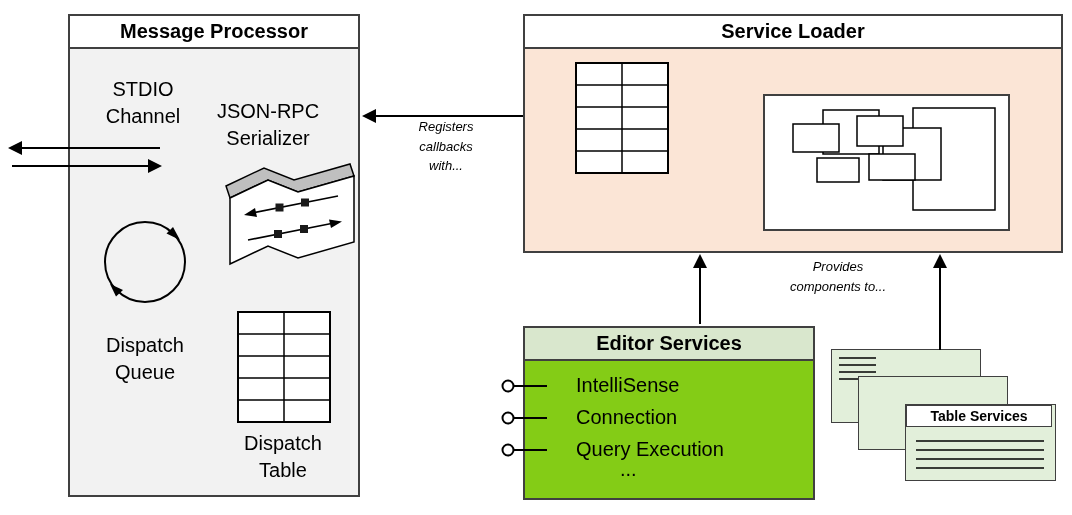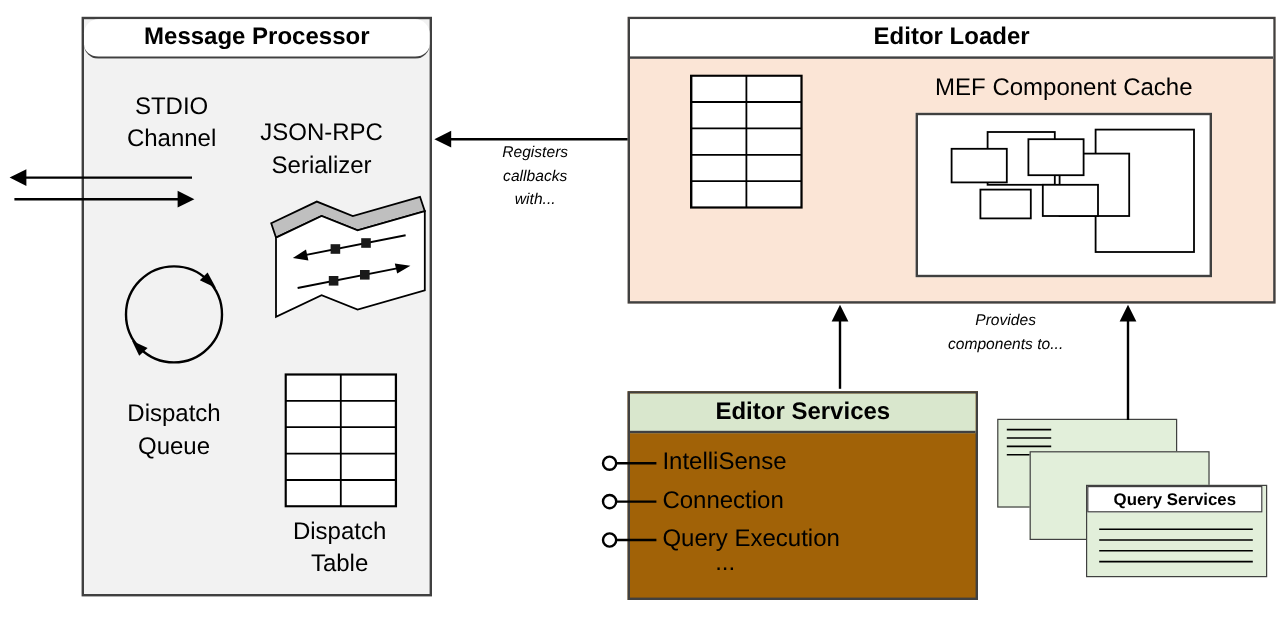--- a/index.html
+++ b/index.html
@@ -39,20 +39,21 @@
     font-size: 13px;
     font-style: italic;
     line-height: 1.5;
     text-align: center;
     white-space: pre-line;
   }
   .es-item {
     position: absolute;
     font-size: 20px;
     line-height: 26px;
+    margin-left: 24px;
   }
   .card {
     position: absolute;
     background: #e2efda;
     border: 1.5px solid #404040;
     box-sizing: border-box;
   }
   .card-label {
     position: absolute;
     background: #ffffff;
@@ -66,21 +67,21 @@
     justify-content: center;
   }
   svg { display: block; }
 </style>
 </head>
 <body>
 
 <div class="canvas">
 
   <div class="box" style="left:68px; top:14px; width:292px; height:483px; background:#f2f2f2;">
-    <div class="box-header" style="height:33px; background:#ffffff;border-radius:12px;">
+    <div class="box-header" style="height:33px; background:#ffffff;">
       <span>Message Processor</span>
     </div>
   </div>
 
   <div class="label" style="left:83px; top:76px; width:120px;">STDIO
 Channel</div>
 
   <div class="label" style="left:208px; top:98px; width:120px;">JSON-RPC
 Serializer</div>
 
@@ -113,49 +114,48 @@
     <line x1="1" y1="45" x2="93" y2="45" stroke="#000" stroke-width="1.5"></line>
     <line x1="1" y1="67" x2="93" y2="67" stroke="#000" stroke-width="1.5"></line>
     <line x1="1" y1="89" x2="93" y2="89" stroke="#000" stroke-width="1.5"></line>
   </svg>
 
   <div class="label" style="left:223px; top:430px; width:120px;">Dispatch
 Table</div>
 
   <div class="box" style="left:523px; top:14px; width:540px; height:239px; background:#fbe5d6;">
     <div class="box-header" style="height:33px; background:#ffffff;">
-      <span>Editor Loader</span>
+      <span>Service Loader</span>
     </div>
   </div>
 
   <svg class="abs" style="left:575px; top:62px;" width="94" height="112" viewBox="0 0 94 112">
     <rect x="1" y="1" width="92" height="110" fill="#ffffff" stroke="#000" stroke-width="2"></rect>
     <line x1="47" y1="1" x2="47" y2="111" stroke="#000" stroke-width="1.5"></line>
     <line x1="1" y1="23" x2="93" y2="23" stroke="#000" stroke-width="1.5"></line>
     <line x1="1" y1="45" x2="93" y2="45" stroke="#000" stroke-width="1.5"></line>
     <line x1="1" y1="67" x2="93" y2="67" stroke="#000" stroke-width="1.5"></line>
     <line x1="1" y1="89" x2="93" y2="89" stroke="#000" stroke-width="1.5"></line>
   </svg>
 
 
-  <div class="label" style="left:763px; top:60px; width:247px; white-space:nowrap;">MEF Component Cache</div>
 
   <div class="abs" style="left:763px; top:94px; width:247px; height:137px; background:#ffffff; border:2px solid #404040; box-sizing:border-box;">
     <svg width="243" height="133" viewBox="0 0 243 133">
       <rect x="148" y="12" width="82" height="102" fill="#fff" stroke="#000" stroke-width="1.5"></rect>
       <rect x="118" y="32" width="58" height="52" fill="#fff" stroke="#000" stroke-width="1.5"></rect>
       <rect x="58" y="14" width="56" height="44" fill="#fff" stroke="#000" stroke-width="1.5"></rect>
       <rect x="92" y="20" width="46" height="30" fill="#fff" stroke="#000" stroke-width="1.5"></rect>
       <rect x="104" y="58" width="46" height="26" fill="#fff" stroke="#000" stroke-width="1.5"></rect>
       <rect x="28" y="28" width="46" height="28" fill="#fff" stroke="#000" stroke-width="1.5"></rect>
       <rect x="52" y="62" width="42" height="24" fill="#fff" stroke="#000" stroke-width="1.5"></rect>
     </svg>
   </div>
 
-  <div class="box" style="left:523px; top:326px; width:292px; height:174px; background:#a16207;">
+  <div class="box" style="left:523px; top:326px; width:292px; height:174px; background:#84cc16;">
     <div class="box-header" style="height:33px; background:#d9e7cd;">
       <span>Editor Services</span>
     </div>
   </div>
 
   <div class="es-item" style="left:552px; top:372px;">IntelliSense</div>
   <div class="es-item" style="left:552px; top:436px;">Query Execution</div>
   <div class="es-item" style="left:552px; top:404px;">Connection</div>
   <div class="es-item" style="left:596px; top:456px;">...</div>
 
@@ -170,21 +170,21 @@
   <div class="card" style="left:858px; top:376px; width:150px; height:74px;"></div>
   <div class="card" style="left:905px; top:404px; width:151px; height:77px;">
     <svg width="148" height="74" viewBox="0 0 148 74">
       <line x1="10" y1="36" x2="138" y2="36" stroke="#000" stroke-width="1.3"></line>
       <line x1="10" y1="45" x2="138" y2="45" stroke="#000" stroke-width="1.3"></line>
       <line x1="10" y1="54" x2="138" y2="54" stroke="#000" stroke-width="1.3"></line>
       <line x1="10" y1="63" x2="138" y2="63" stroke="#000" stroke-width="1.3"></line>
     </svg>
   </div>
   <div class="card-label" style="left:906px; top:405px; width:146px; height:22px;">
-    <span>Query Services</span>
+    <span>Table Services</span>
   </div>
 
   <div class="annotation" style="left:383px; top:117px; width:126px;">Registers
 callbacks
 with...</div>
 
   <div class="annotation" style="left:733px; top:257px; width:210px;">Provides
 components to...</div>
 
   <svg class="abs" style="left:0; top:0; z-index:10; pointer-events:none;" width="1072" height="515" viewBox="0 0 1072 515">

